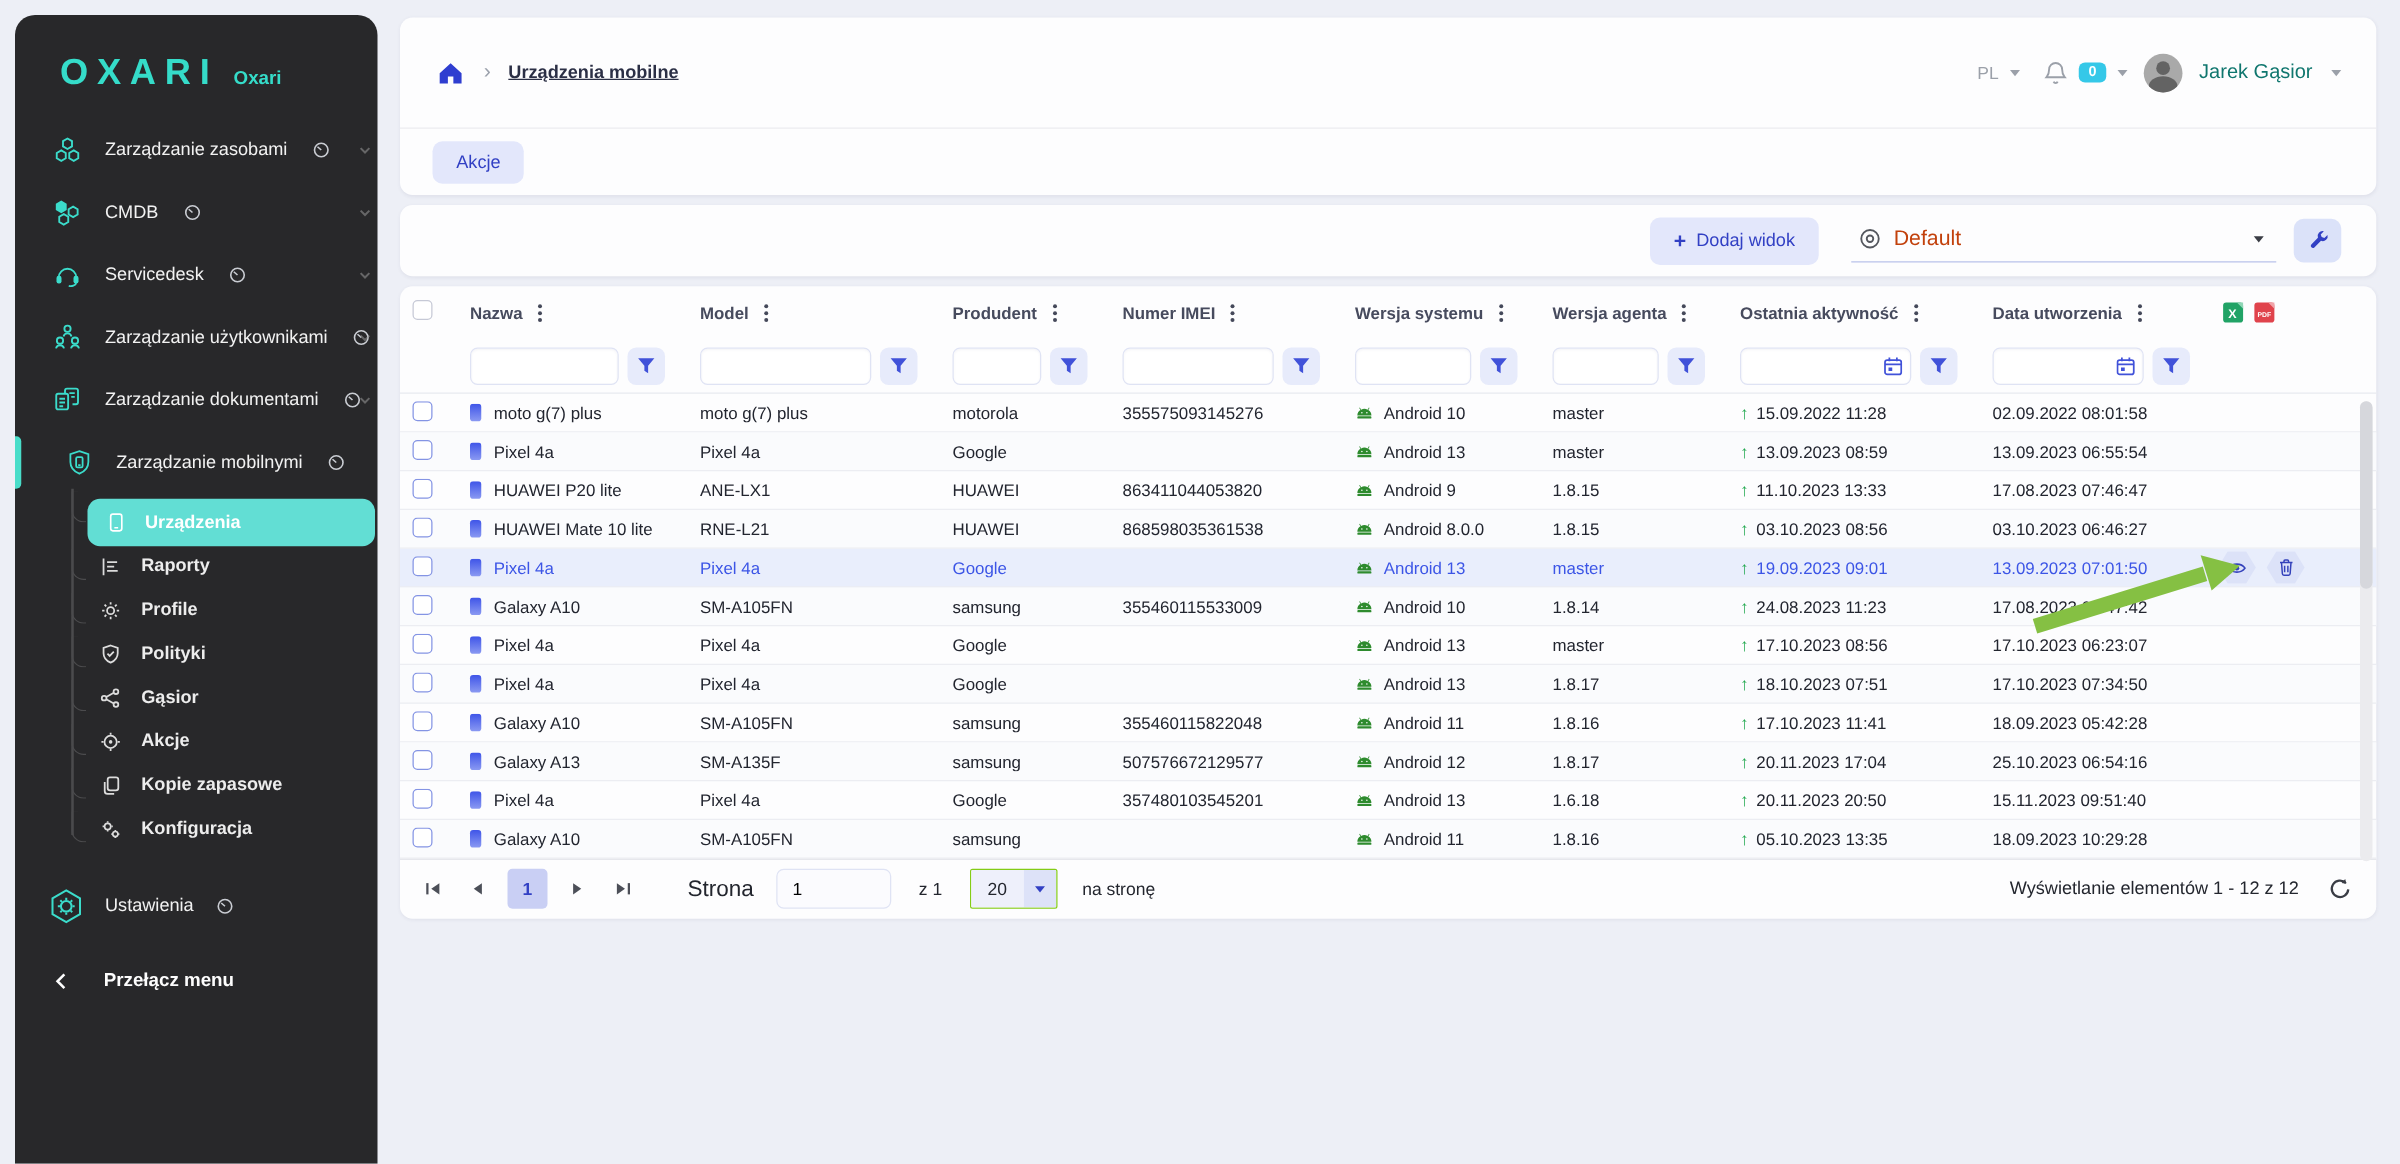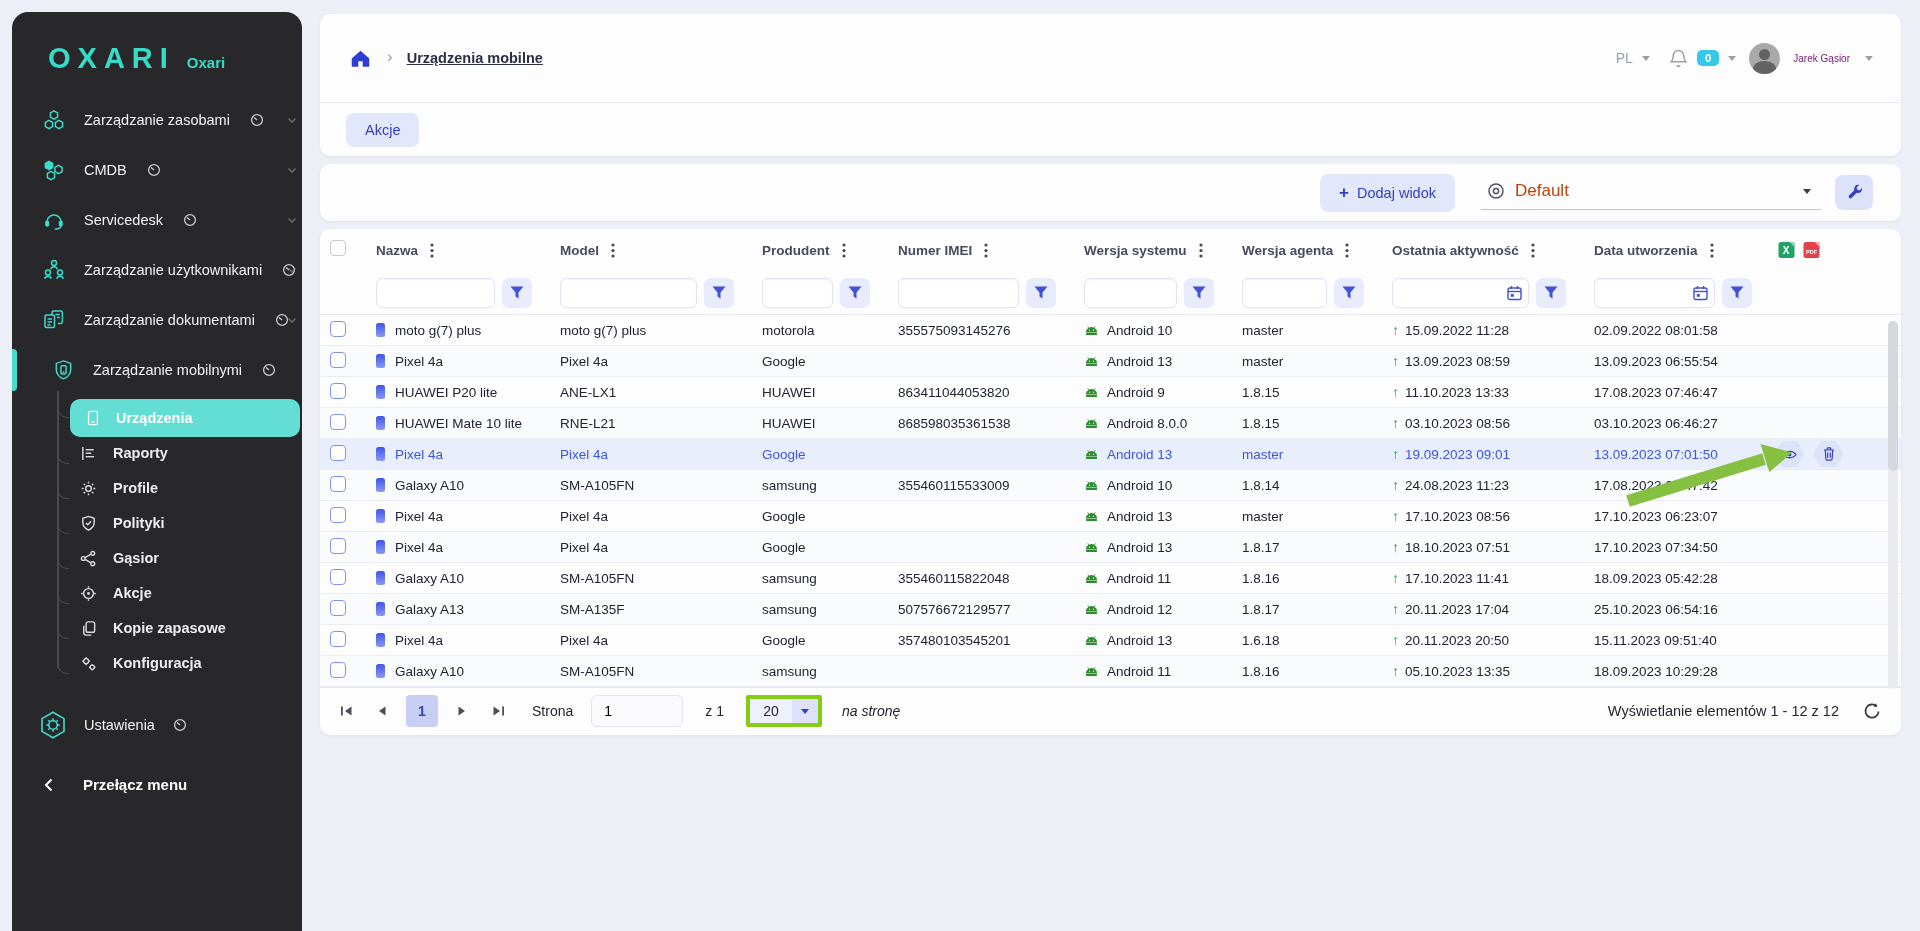--- a/index.html
+++ b/index.html
@@ -72,21 +72,21 @@
   .muted { color:#9ba0a9; font-size:14px; }
   .caret { width:0; height:0; border-left:4.5px solid transparent; border-right:4.5px solid transparent;
     border-top:5px solid #9ba0a9; display:inline-block; }
   .caret.dark { border-top-color:#3a3d45; }
   .caret.blue { border-top-color:#3240c4; }
   .notif-badge { background:#35c8e8; color:#fff; font-size:11.5px; font-weight:700;
     border-radius:5px; padding:2px 8px; }
   .avatar { width:31px; height:31px; border-radius:50%; background:#a9a9a9; position:relative; overflow:hidden; margin:0 4px; }
   .avatar::before { content:""; position:absolute; left:10px; top:6px; width:11px; height:11px; border-radius:50%; background:#636363; }
   .avatar::after { content:""; position:absolute; left:4px; top:18px; width:23px; height:16px; border-radius:50%; background:#636363; }
-  .user-name { color:#701a75; font-size:10px; margin-right:6px; }
+  .user-name { color:#0f766e; font-size:16px; margin-right:6px; }
 
   
   .toolbar-inner { height:100%; display:flex; align-items:center; justify-content:flex-end; padding-right:28px; gap:14px; }
   .view-select { width:340px; display:flex; align-items:center; gap:10px; padding:6px 4px 8px 6px;
     border-bottom:1px solid #b9c2ea; margin-left:12px; cursor:pointer; }
   .view-select .v-label { font-size:17px; color:#c2410c; flex:1; }
   .icon-btn { width:38px; height:35px; background:#dbe2f9; border:none; border-radius:8px;
     display:grid; place-items:center; cursor:pointer; }
 
   
@@ -125,28 +125,28 @@
 
   
   .vscroll { position:absolute; right:3px; top:92px; width:10px; height:368px; background:#ebebee; border-radius:5px; }
   .vscroll .thumb { position:absolute; top:0; left:0; width:10px; height:150px; background:#d6d7dc; border-radius:5px; }
 
   
   .pag-row { height:47px; border-top:1px solid #e6e7ec; display:flex; align-items:center; padding:0 20px 0 12px; gap:8px; }
   .pnav { width:28px; height:30px; background:transparent; border:none; display:grid; place-items:center; cursor:pointer; }
   .page-box { width:32px; height:32px; background:#c9cff4; border-radius:4px; display:grid; place-items:center;
     color:#3240c4; font-size:14px; font-weight:600; cursor:pointer; margin:0 2px; }
-  .pag-label { font-size:14px; color:#23262e; margin-left:12px; }
+  .pag-label { font-size:18px; color:#23262e; margin-left:30px; }
   .page-input { width:92px; height:32px; border:1px solid #dfe3f4; border-radius:6px; background:#fbfbfe;
     font-family:inherit; font-size:14px; padding:0 12px; outline:none; margin-left:10px; }
   .of-label { font-size:14px; color:#23262e; margin:0 14px 0 14px; }
-  .pp-select { display:flex; height:32px; border:4px solid #84cc16; border-radius:2px; overflow:hidden; cursor:pointer; }
+  .pp-select { display:flex; height:32px; border:1px solid #84cc16; border-radius:2px; overflow:hidden; cursor:pointer; }
   .pp-val { width:42px; background:#eef0fb; display:grid; place-items:center; font-size:14px; color:#23262e; }
   .pp-caret { width:26px; background:#dde2f8; display:grid; place-items:center; }
-  .pp-suffix { font-size:14px; color:#23262e; margin-left:12px;font-style:italic; }
+  .pp-suffix { font-size:14px; color:#23262e; margin-left:12px; }
   .pag-summary { margin-left:auto; font-size:14.5px; color:#23262e; }
   .refresh-btn { background:none; border:none; margin-left:16px; cursor:pointer; }
 
   
   .anno { position:absolute; inset:0; pointer-events:none; z-index:10; }
 </style>
 </head>
 <body>
 
 <div class="sidebar">

